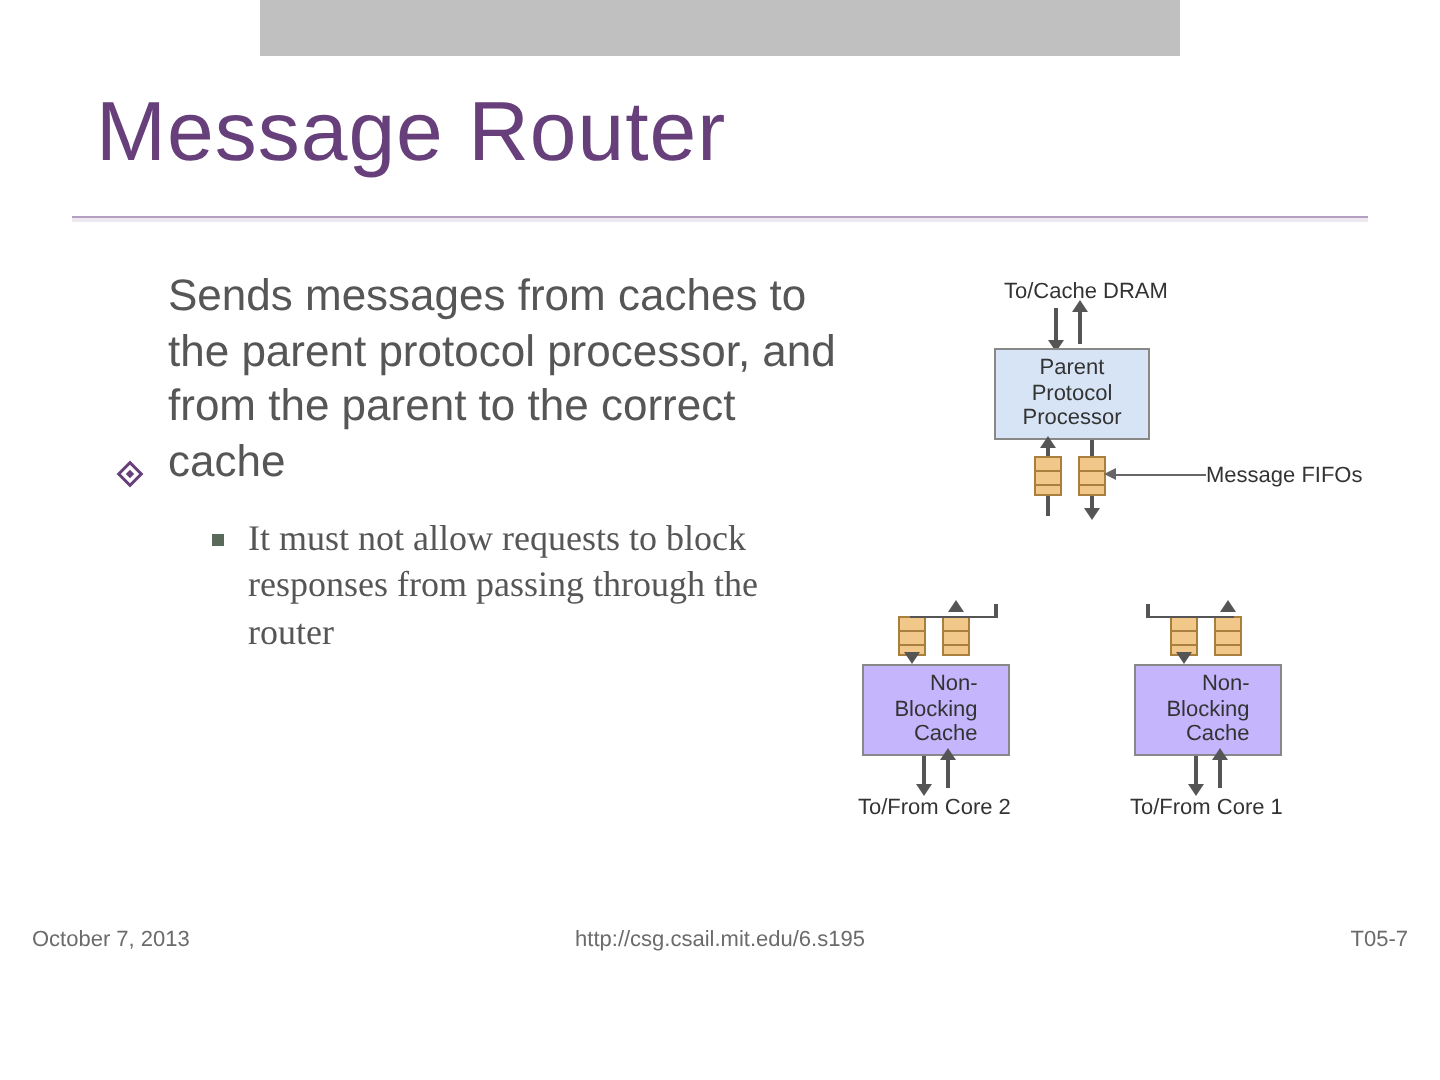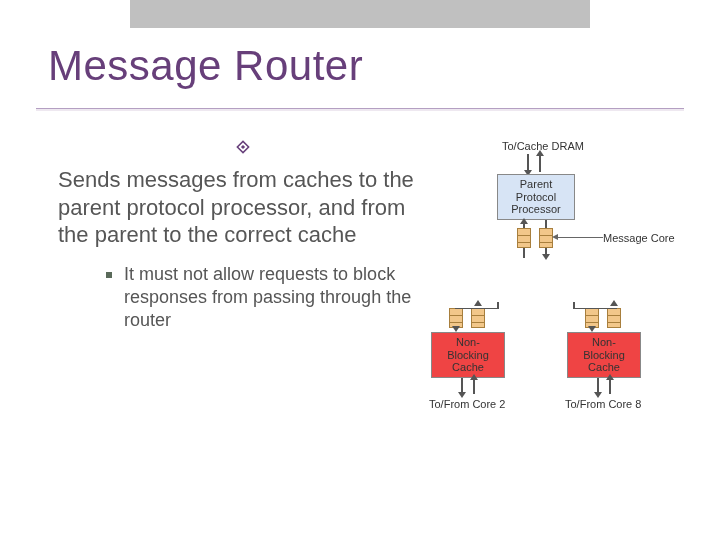--- a/index.html
+++ b/index.html
@@ -3,35 +3,35 @@
 <meta charset="utf-8">
 <style>
   * { box-sizing: border-box; margin: 0; padding: 0; }
   html, body { width: 720px; height: 540px; font-family: Verdana, Geneva, sans-serif; background: #fff; overflow: hidden; }
   .slide { position: relative; width: 720px; height: 484px; }
   .top-bar { position: absolute; top: 0; left: 130px; width: 460px; height: 28px; background: #c0c0c0; }
   .title { position: absolute; top: 42px; left: 48px; font-size: 42px; color: #673f7a; font-weight: 400; letter-spacing: 0.5px; }
   .divider { position: absolute; top: 108px; left: 36px; width: 648px; height: 1px; background: #b49fc2; }
   .divider-shadow { position: absolute; top: 109px; left: 36px; width: 648px; height: 2px; background: #eee8f0; }
   .body-area { position: absolute; top: 134px; left: 58px; width: 370px; }
-  .bullet-row { display: flex; align-items: center; gap: 12px; margin-bottom: 14px; flex-direction: column; }
+  .bullet-row { display: flex; align-items: flex-end; gap: 12px; margin-bottom: 14px; }
   .bullet-icon { flex: 0 0 auto; margin-top: 6px; }
   .bullet-text { font-size: 22px; line-height: 1.25; color: #565656; }
-  .subbullet-row { display: flex; align-items: flex-start; gap: 12px; margin-left: 48px; margin-top: 4px; }
+  .subbullet-row { display: flex; align-items: flex-start; gap: 12px; margin-left: 48px; margin-top: 4px; font-family: Liberation Serif, serif; }
   .subbullet-icon { flex: 0 0 auto; width: 6px; height: 6px; background: #5a6a5a; margin-top: 9px; }
   .subbullet-text { font-size: 18px; line-height: 1.3; color: #565656; max-width: 290px; }
   .diagram { position: absolute; top: 140px; left: 427px; width: 285px; height: 280px; font-family: Arial, sans-serif; }
   .footer { position: absolute; bottom: 8px; width: 720px; display: flex; justify-content: space-between; font-size: 11px; color: #6b6b6b; padding: 0 16px; }
   .footer .center { position: absolute; left: 50%; transform: translateX(-50%); }
 
   
   .dbox { position: absolute; border: 1px solid #888; background: #e8e8ea; text-align: center; font-size: 11px; line-height: 1.15; display: flex; align-items: center; justify-content: center; padding: 14px; color: #333; }
   .dbox.ppp { background: #d7e4f5; }
   .dbox.router { background: #efe0f2; font-size: 13px; }
-  .dbox.cache { background: #ef4444; }
+  .dbox.cache { background: #c4b5fd; text-align: right; }
   .dlabel { position: absolute; font-size: 11px; color: #333; white-space: nowrap; }
   .fifo { position: absolute; width: 14px; height: 20px; background: #f2c78a; border: 1px solid #a87f3d; }
   .fifo::before, .fifo::after { content: ""; position: absolute; left: 0; right: 0; height: 1px; background: #a87f3d; }
   .fifo::before { top: 6px; }
   .fifo::after { top: 13px; }
   .arrow { position: absolute; background: #555; }
   .arrow.v { width: 2px; }
   .arrow.h { height: 1px; }
   .arrowhead-up, .arrowhead-down, .arrowhead-left, .arrowhead-right { position: absolute; width: 0; height: 0; }
   .arrowhead-up { border-left: 4px solid transparent; border-right: 4px solid transparent; border-bottom: 6px solid #555; }
@@ -76,21 +76,21 @@
 
     <div class="fifo" style="top:88px; left:90px;"></div>
     <div class="fifo" style="top:88px; left:112px;"></div>
     <div class="arrow v" style="top:80px; left:96px; height:8px;"></div>
     <div class="arrow v" style="top:80px; left:118px; height:8px;"></div>
     <div class="arrow v" style="top:108px; left:96px; height:10px;"></div>
     <div class="arrowhead-up" style="top:78px; left:93px;"></div>
     <div class="arrow v" style="top:108px; left:118px; height:10px;"></div>
     <div class="arrowhead-down" style="top:114px; left:115px;"></div>
 
-    <div class="dlabel" style="top:92px; left:176px;">Message Core</div>
+    <div class="dlabel" style="top:92px; left:176px;">Message FIFOs</div>
     <div class="ptr" style="top:97px; left:130px; width:46px;"></div>
 
 
     <div class="fifo" style="top:168px; left:22px;"></div>
     <div class="fifo" style="top:168px; left:44px;"></div>
     <div class="fifo" style="top:168px; left:158px;"></div>
     <div class="fifo" style="top:168px; left:180px;"></div>
 
     <div class="arrow v" style="top:162px; left:70px; height:6px;"></div>
     <div class="arrow h" style="top:168px; left:28px; width:44px;"></div>
@@ -111,16 +111,21 @@
     <div class="arrow v" style="top:238px; left:34px; height:16px;"></div>
     <div class="arrowhead-down" style="top:252px; left:31px;"></div>
     <div class="arrow v" style="top:238px; left:46px; height:16px;"></div>
     <div class="arrowhead-up" style="top:234px; left:43px;"></div>
     <div class="dlabel" style="top:258px; left:2px;">To/From Core 2</div>
 
     <div class="arrow v" style="top:238px; left:170px; height:16px;"></div>
     <div class="arrowhead-down" style="top:252px; left:167px;"></div>
     <div class="arrow v" style="top:238px; left:182px; height:16px;"></div>
     <div class="arrowhead-up" style="top:234px; left:179px;"></div>
-    <div class="dlabel" style="top:258px; left:138px;">To/From Core 8</div>
+    <div class="dlabel" style="top:258px; left:138px;">To/From Core 1</div>
   </div>
 
+  <div class="footer">
+    <span>October 7, 2013</span>
+    <span class="center">http://csg.csail.mit.edu/6.s195</span>
+    <span>T05-7</span>
+  </div>
 </div>
 
 </body></html>

